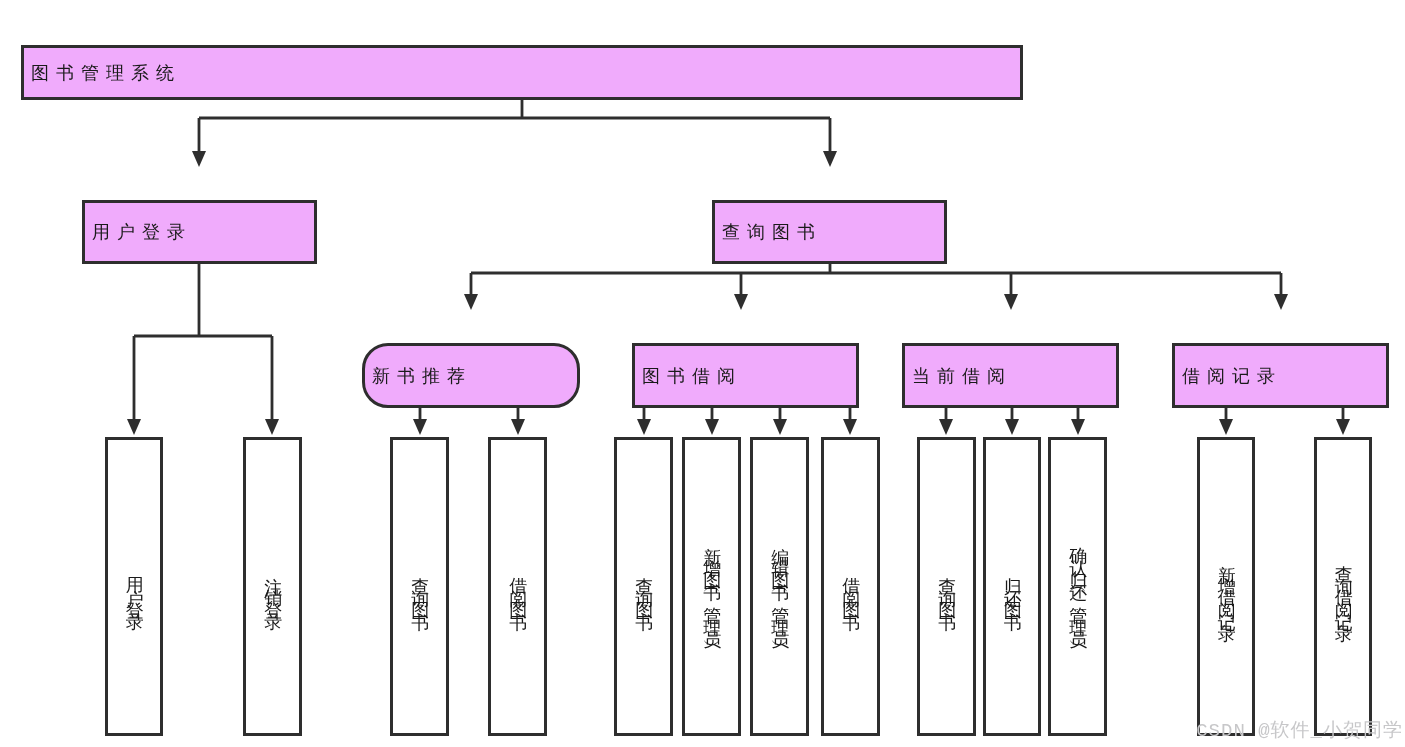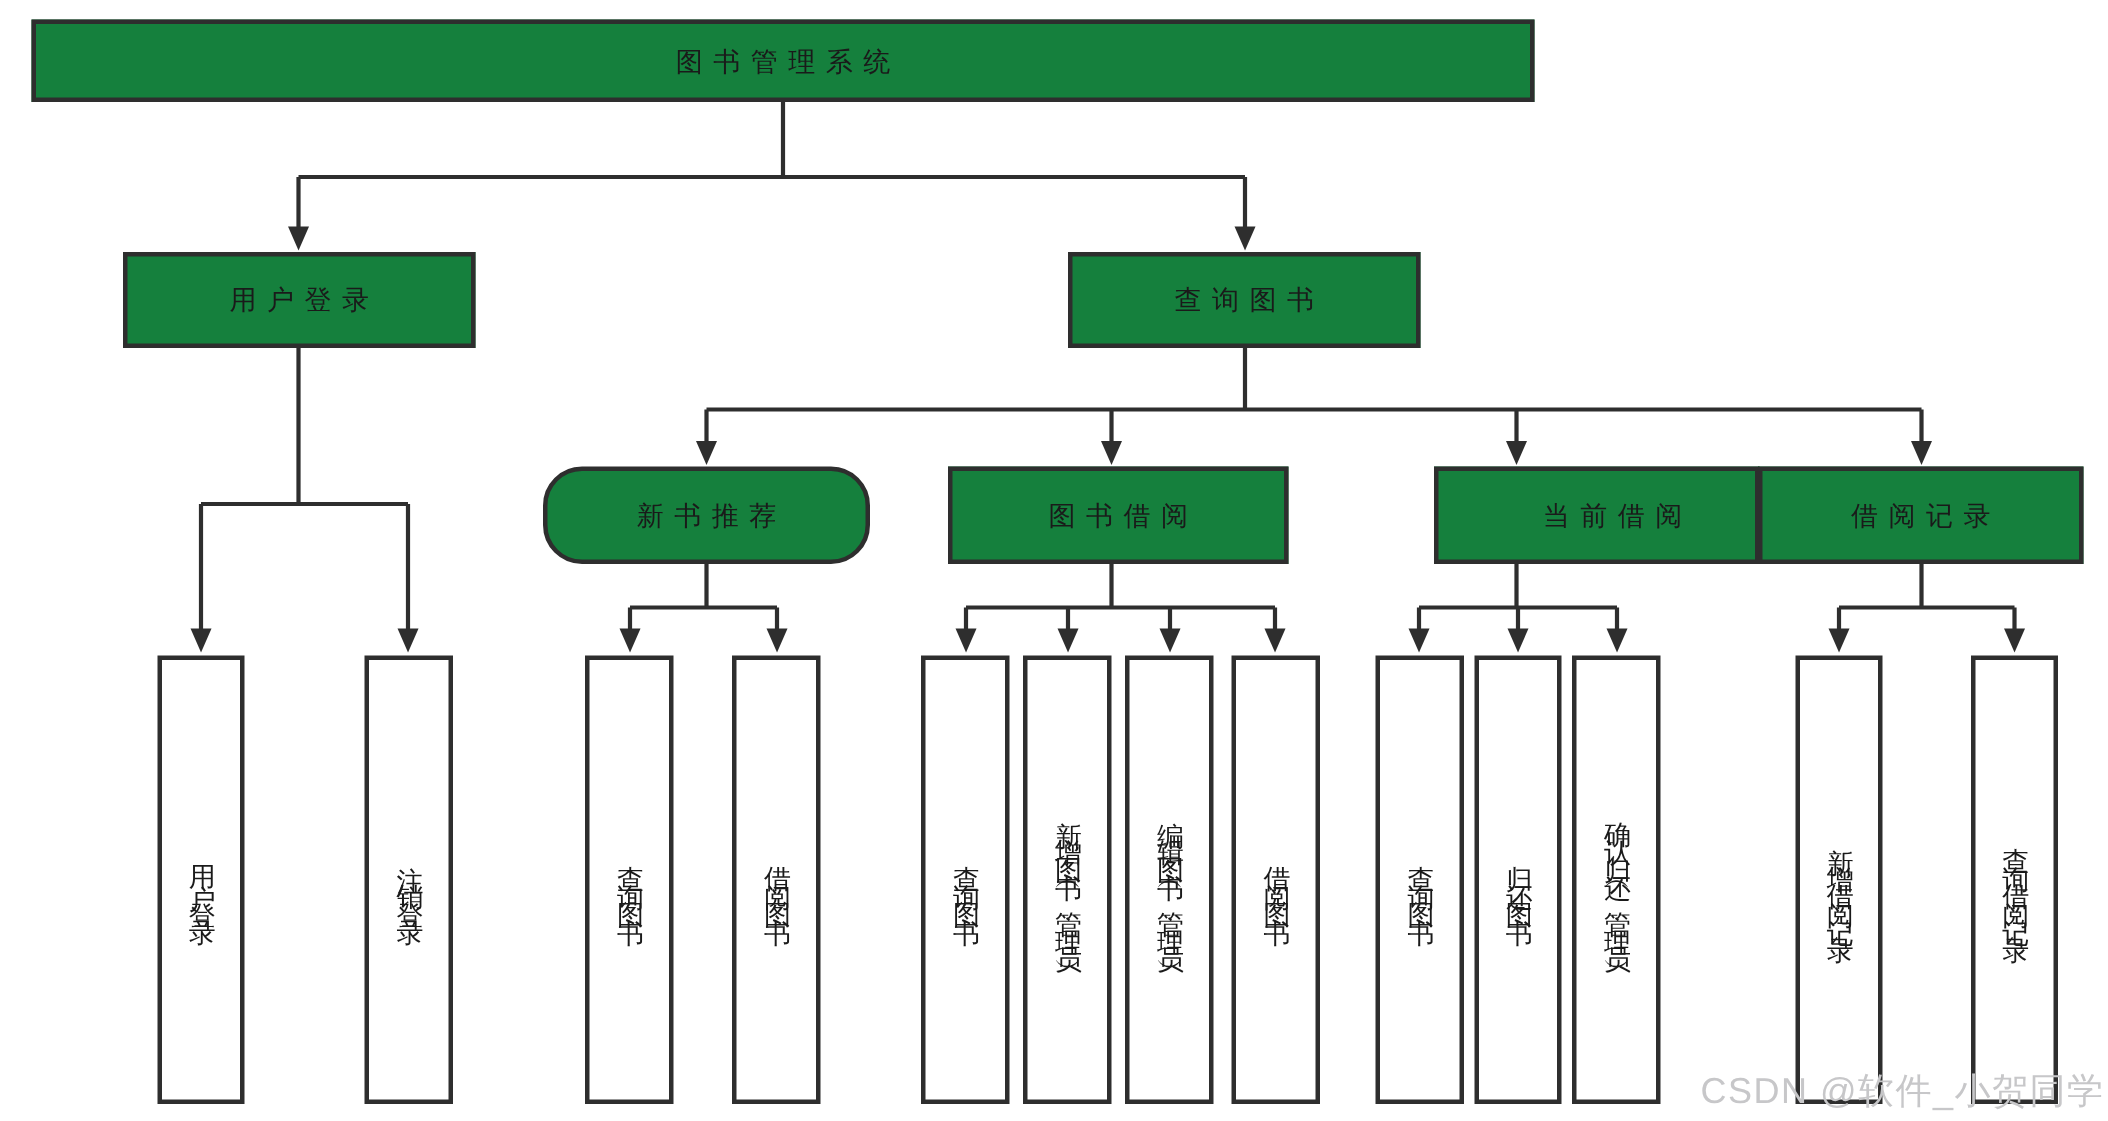--- a/index.html
+++ b/index.html
@@ -11,36 +11,36 @@
   html,body{margin:0;padding:0;background:#fff;}
   .stage{
     position:relative;width:1405px;height:747px;background:var(--bg);
     font-family:"Liberation Sans","DejaVu Sans",sans-serif;overflow:hidden;
   }
   .connectors{position:absolute;left:0;top:0;width:1405px;height:747px;}
   .connectors path{stroke:var(--line);stroke-width:2.8;fill:none;}
   .connectors polygon{fill:var(--line);stroke:none;}
   .box{
     position:absolute;box-sizing:border-box;border:3px solid var(--line);
-    background:#15803d;display:flex;align-items:center;justify-content:center;
-    color:var(--text);font-size:18px;letter-spacing:7px;white-space:nowrap;
+    background:#f0abfc;display:flex;align-items:center;
+    color:var(--text);font-size:18px;letter-spacing:7px;white-space:nowrap;margin-top:32px;
   }
   .box .lbl{padding-left:7px;}
   .vbox{
     position:absolute;box-sizing:border-box;border:3px solid var(--line);
     background:#fff;display:flex;align-items:center;justify-content:center;
     color:var(--text);
   }
   .vbox .vlbl{
     writing-mode:vertical-rl;text-orientation:mixed;
     font-size:18px;line-height:1.2;letter-spacing:12px;
   }
   .watermark{
     position:absolute;right:2px;bottom:4px;z-index:5;
-    color:var(--watermark);font-size:24px;letter-spacing:1px;white-space:nowrap;
+    color:var(--watermark);font-size:19px;letter-spacing:1px;white-space:nowrap;font-family:Liberation Mono, monospace;
   }
 </style>
 </head>
 <body>
 
 <div class="stage">
 
   <svg class="connectors" viewBox="0 0 1405 747" xmlns="http://www.w3.org/2000/svg">
     <g>
       <path d="M522,68 V118 M199,118 H830 M199,118 V152 M830,118 V152"></path>
@@ -94,21 +94,21 @@
   <div class="box" style="left:712px;top:168px;width:235px;height:64px;">
     <span class="lbl">查询图书</span>
   </div>
 
   <div class="box" style="left:362px;top:311px;width:218px;height:65px;border-radius:26px;">
     <span class="lbl">新书推荐</span>
   </div>
   <div class="box" style="left:632px;top:311px;width:227px;height:65px;">
     <span class="lbl">图书借阅</span>
   </div>
-  <div class="box" style="left:956px;top:311px;width:217px;height:65px;padding-left:21px;">
+  <div class="box" style="left:902px;top:311px;width:217px;height:65px;">
     <span class="lbl">当前借阅</span>
   </div>
   <div class="box" style="left:1172px;top:311px;width:217px;height:65px;">
     <span class="lbl">借阅记录</span>
   </div>
 
   <div class="vbox" style="left:105px;top:437px;width:58px;height:299px;">
     <span class="vlbl">用户登录</span>
   </div>
   <div class="vbox" style="left:243px;top:437px;width:59px;height:299px;">

